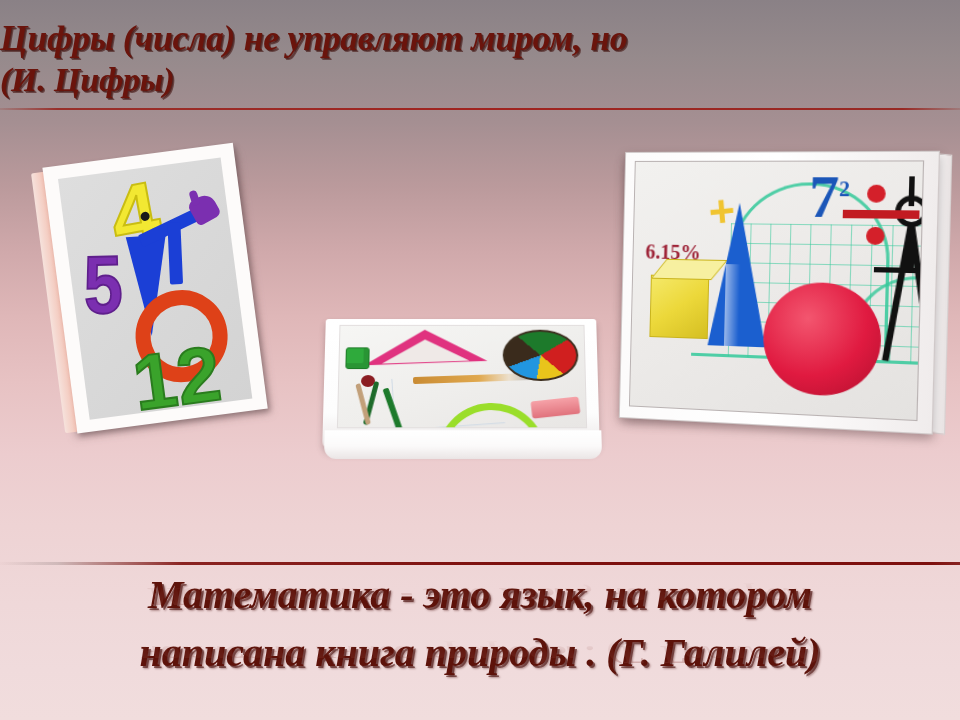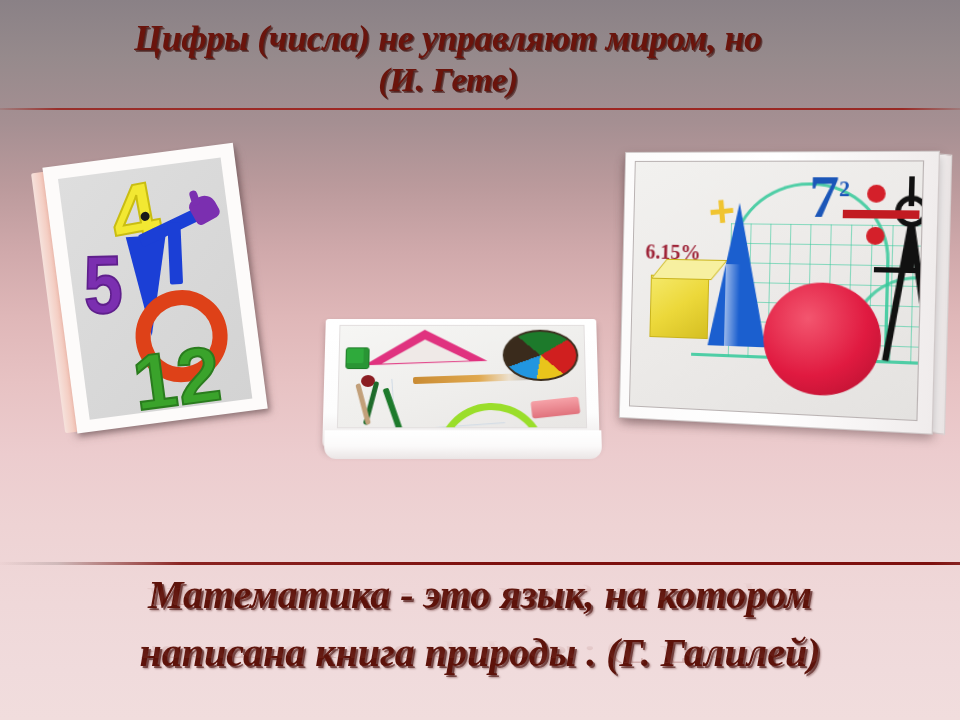--- a/index.html
+++ b/index.html
@@ -23,21 +23,21 @@
        #ecccce 63%,
        #eed3d4 73%,
        #efd8d9 84%,
        #f0dbdc 93%,
        #f1dddd 100%);
   }
 
   
   .title-block{
     position:absolute; left:0; top:18px; width:896px;
-    text-align:center;
+    text-align:left;
     z-index:20;
   }
   .title-line{
     font-family:"Liberation Serif", serif;
     font-weight:bold; font-style:italic;
     font-size:35px;
     line-height:40px;
     color:#6a140c;
     letter-spacing:-0.2px;
     white-space:nowrap;
@@ -429,21 +429,21 @@
   .divsym .d1{ top:0; }
   .divsym .d2{ top:40px; }
 </style>
 </head>
 <body>
 
 <div id="slide">
 
   <div class="title-block">
     <div class="title-line l1">Цифры (числа) не управляют миром, но</div>
-    <div class="title-line l3">(И. Гете)</div>
+    <div class="title-line l3">(И. Цифры)</div>
   </div>
   <div class="rule-top"></div>
 
   <div class="pic" id="book-wrap">
     <div id="book-rot">
       <div class="book-shadow"></div>
       <div class="book-spine"></div>
       <div class="book-cover">
         <div class="book-page">
           <span class="num n4">4</span>

